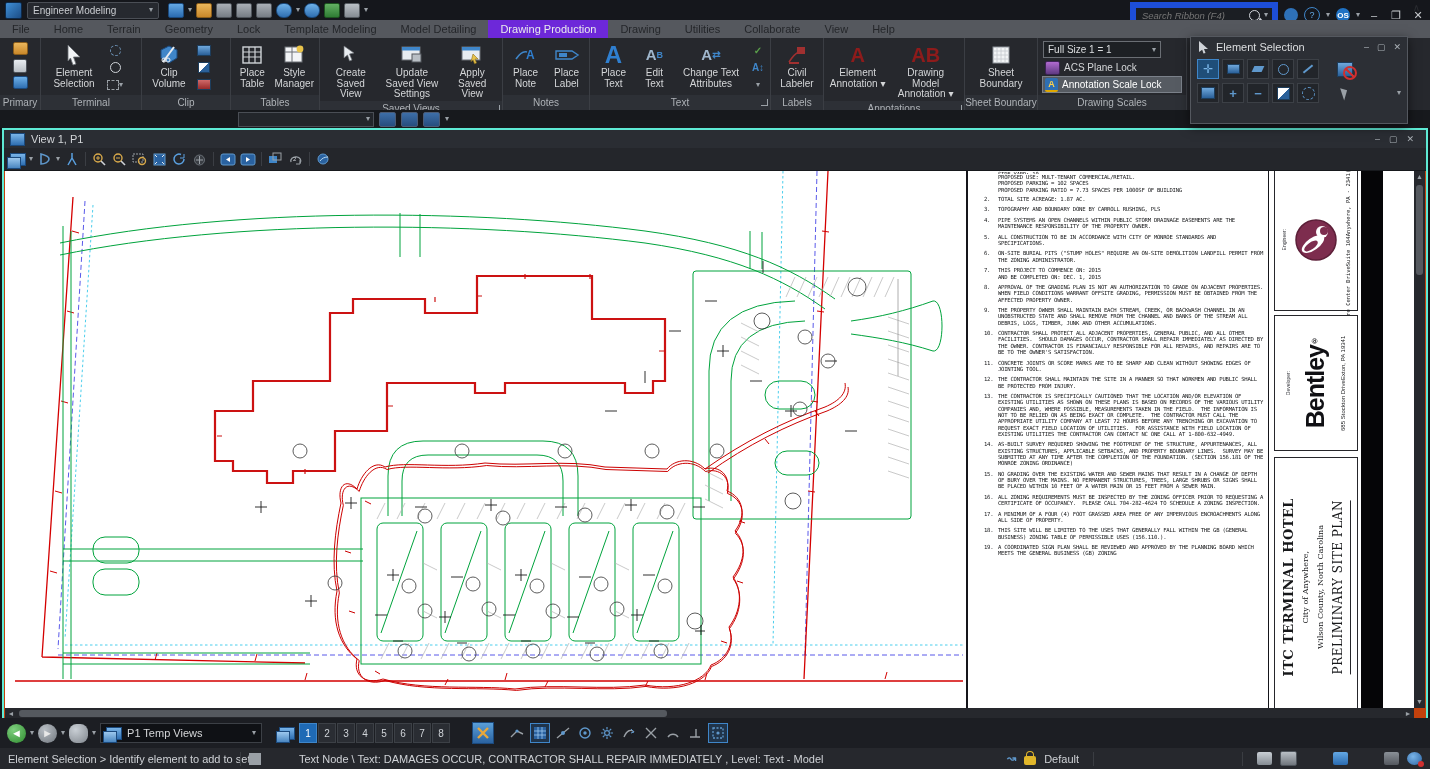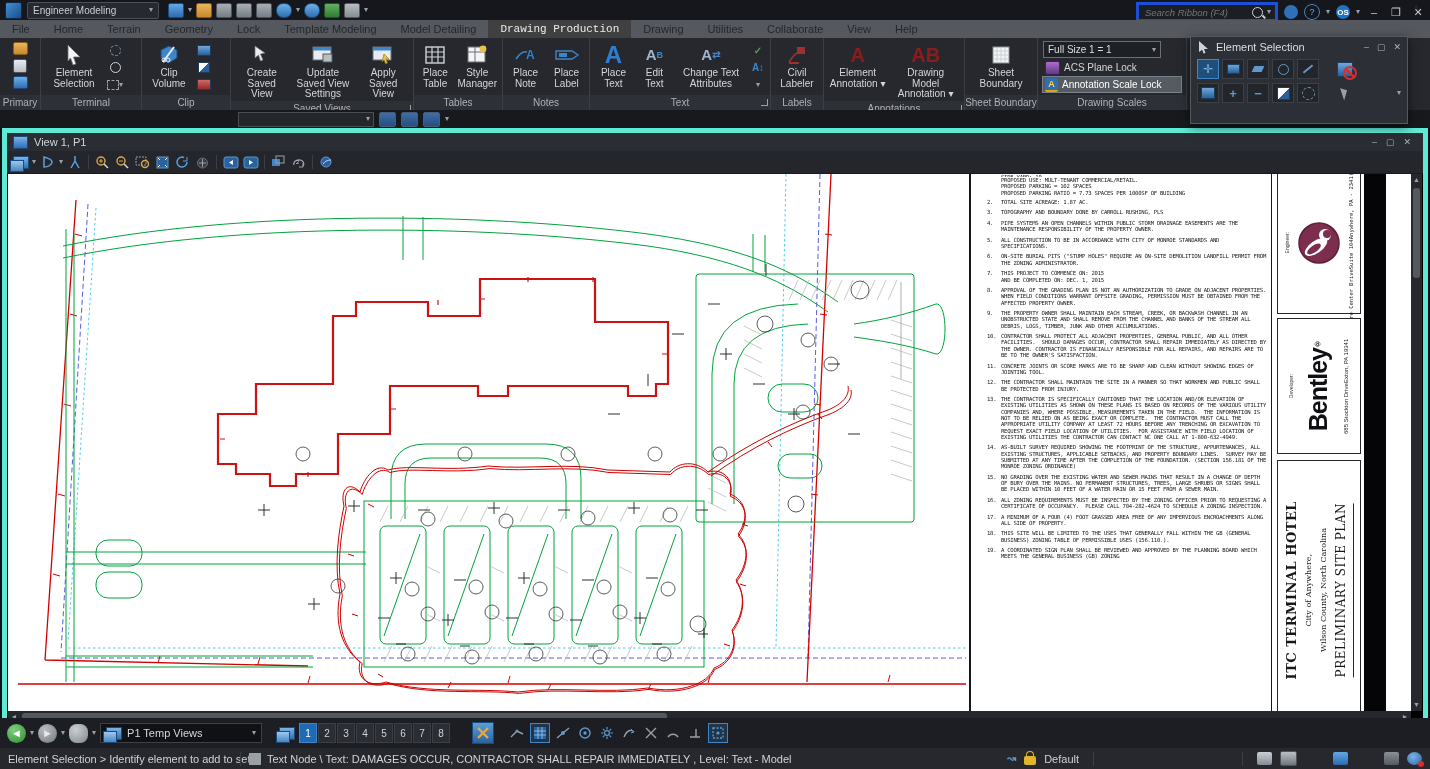--- a/index.html
+++ b/index.html
@@ -15,33 +15,33 @@
   .qi{width:14px;height:13px;border-radius:2px;display:inline-block;}
   .qi.tile{background:linear-gradient(#64a8e4,#2a6bb0);border:1px solid #1b4a7e;}
   .qi.folder{background:linear-gradient(#eab65c,#c9882a);border:1px solid #8a5d1b;}
   .qi.floppy{background:linear-gradient(#a9afb6,#767d85);border:1px solid #4e545b;}
   .qi.blue{background:linear-gradient(#6db0e8,#2f6fb2);border:1px solid #1b4a7e;border-radius:7px;}
   .qi.tree{background:linear-gradient(#63b063,#2f7d34);border:1px solid #1d5420;}
   .qi.print{background:linear-gradient(#b9bfc5,#858c93);border:1px solid #555b61;}
   .caret{color:#9aa0a6;font-size:8px;line-height:8px;}
   .titletext{position:absolute;left:50%;top:0;transform:translateX(-50%);line-height:20px;color:#c6c9cd;font-size:11px;white-space:nowrap;}
   .tb-right{position:absolute;right:4px;top:2px;display:flex;align-items:center;gap:6px;}
-  .searchbox{width:128px;height:14px;background:#1b1e23;border:3px solid #1d4ed8;display:flex;align-items:center;padding:0 4px;gap:4px;}
+  .searchbox{width:128px;height:14px;background:#1b1e23;border:6px solid #1d4ed8;display:flex;align-items:center;padding:0 4px;gap:4px;}
   .searchbox input{flex:1;background:transparent;border:0;outline:0;color:#8b9096;font-style:italic;font-size:9.5px;font-family:"Liberation Sans",sans-serif;width:80px;}
   .mag{width:9px;height:9px;border:1.5px solid #cfd3d8;border-radius:50%;position:relative;}
   .mag::after{content:"";position:absolute;width:4px;height:1.5px;background:#cfd3d8;transform:rotate(45deg);right:-4px;bottom:-1px;}
   .round{width:14px;height:14px;border-radius:50%;display:flex;align-items:center;justify-content:center;font-size:9px;}
   .bell{background:#2e71b8;color:#fff;}
   .help{border:1.5px solid #3f86c9;color:#64a8e4;}
   .osbadge{background:#1f72c4;color:#fff;font-size:8px;font-weight:bold;}
   .winbtn{color:#c6c9cd;font-size:11px;width:16px;text-align:center;}
   
   .tabsbar{position:absolute;top:20px;left:0;right:0;height:18px;background:#55585e;display:flex;align-items:stretch;}
   .tab{padding:0 12px;line-height:18px;color:#24262a;font-size:11px;white-space:nowrap;}
-  .tab.active{background:#404040;color:#e9ebed;font-family:Liberation Mono, monospace;}
+  .tab.active{background:#6d28d9;color:#e9ebed;}
   .collapse-caret{position:absolute;right:10px;top:2px;color:#2a2c30;font-size:10px;}
   
   .ribbon{position:absolute;top:38px;left:0;right:0;height:72px;background:#26282d;display:flex;}
   .rgroup{display:flex;flex-direction:column;border-right:1px solid #3b3e44;flex:0 0 auto;}
   .rbody{flex:1;display:flex;align-items:flex-start;padding:3px 3px 0 3px;gap:2px;}
   .rlabelrow{height:15px;background:#2d3036;color:#aeb2b7;font-size:10px;text-align:center;line-height:15px;position:relative;}
   .launcher{position:absolute;right:2px;top:4px;width:6px;height:6px;border-right:1px solid #9aa0a6;border-bottom:1px solid #9aa0a6;}
   .rbtn{display:flex;flex-direction:column;align-items:center;font-size:10px;line-height:10.5px;color:#d4d6d8;text-align:center;padding:1px 2px;}
   .rbtn .ric{height:26px;display:flex;align-items:center;justify-content:center;}
   .minicol{display:flex;flex-direction:column;gap:2px;padding-top:2px;}
@@ -75,21 +75,21 @@
   .slashln{width:12px;height:2px;background:#5f98cc;transform:rotate(-40deg);}
   .rects3{width:11px;height:8px;background:linear-gradient(#6fa8dc,#2a6099);border:1px solid #1d3d5c;}
   .nosel{position:relative;width:14px;height:13px;background:linear-gradient(#6fa8dc,#2a6099);border:1px solid #1d3d5c;}
   .nosel::after{content:"";position:absolute;right:-5px;bottom:-4px;width:10px;height:10px;border:2px solid #d03030;border-radius:50%;
                 background:linear-gradient(to top right,transparent 42%,#d03030 45%,#d03030 55%,transparent 58%);}
   .halfsq{width:11px;height:11px;background:linear-gradient(135deg,#fff 50%,#2a6099 50%);border:1px solid #1d3d5c;}
   .dashcirc{width:11px;height:11px;border:1.5px dashed #5f98cc;border-radius:50%;}
   .graycur{width:0;height:0;border-left:6px solid #9aa0a6;border-top:4px solid transparent;border-bottom:9px solid transparent;transform:rotate(-18deg);}
   .plusg{color:#5f98cc;font-size:13px;font-weight:bold;}
   
-  .viewwin{position:absolute;top:128px;left:2px;right:2px;height:590px;background:#000000;border:5px solid #5eead4;}
+  .viewwin{position:absolute;top:128px;left:2px;right:2px;height:590px;background:#c2410c;border:2px solid #5eead4;}
   .vtitle{height:18px;display:flex;align-items:center;gap:6px;padding:0 6px;color:#d2d5d8;background:#2a2d33;font-size:11px;}
   .vtico{width:13px;height:11px;background:linear-gradient(#79b4e8,#2f6fb2);border:1px solid #1b4a7e;}
   .vwinctrl{margin-left:auto;display:flex;gap:9px;color:#aab0b6;font-size:9px;padding-right:6px;}
   .vtoolbar{height:22px;background:#24262b;display:flex;align-items:center;gap:3px;padding:0 5px;border-bottom:1px solid #17191d;}
   .vtb{width:17px;height:16px;display:flex;align-items:center;justify-content:center;}
   .vsep{width:1px;height:14px;background:#3b3e44;margin:0 2px;}
   .vcanvas{position:absolute;top:41px;left:1px;right:12px;bottom:12px;background:#ffffff;overflow:hidden;}
   .vscroll-v{position:absolute;top:41px;right:1px;bottom:12px;width:11px;background:#26282d;}
   .vscroll-v .thumb{position:absolute;top:14px;left:2px;width:7px;height:90px;background:#55595f;border-radius:3px;}
   .vscroll-v .arr{position:absolute;left:0;width:11px;height:12px;color:#9aa0a6;font-size:7px;text-align:center;line-height:12px;}
@@ -133,21 +133,21 @@
   .monico::after{content:"";position:absolute;left:-4px;top:3px;width:12px;height:10px;background:linear-gradient(#9cc8ee,#4a86c0);border:1px solid #1b4a7e;}
   .vnum{width:16px;height:18px;background:#2a2d33;border:1px solid #3c4046;color:#cfd3d8;display:flex;align-items:center;justify-content:center;font-size:10px;}
   .vnum.active{background:#1f6ab5;border-color:#3f86c9;color:#fff;}
   .accux{width:20px;height:20px;background:linear-gradient(#5a9fd8,#2a62a0);border:1px solid #1b4a7e;display:flex;align-items:center;justify-content:center;}
   .snapb{width:18px;height:18px;display:flex;align-items:center;justify-content:center;}
   .snapb.hl{border:1px solid #3f86c9;background:#20344a;}
   
   .statusbar{position:absolute;top:748px;left:0;right:0;height:21px;background:#26282d;display:flex;align-items:center;font-size:11px;color:#cfd2d6;}
   .sb-prompt{padding:0 8px;white-space:nowrap;width:218px;}
   .sb-swatch{width:12px;height:12px;background:#9aa0a6;margin:0 6px 0 2px;flex:0 0 auto;}
-  .sb-info{white-space:nowrap;overflow:hidden;width:690px;}
+  .sb-info{white-space:nowrap;overflow:hidden;width:690px;margin-left:32px;}
   .sb-sep{width:1px;height:14px;background:#3a3d42;margin:0 6px;}
   .sb-right{display:flex;align-items:center;gap:8px;margin-left:auto;padding-right:8px;}
   .lockico{width:12px;height:9px;background:#e0b62a;border-radius:2px;position:relative;margin-top:3px;}
   .lockico::before{content:"";position:absolute;top:-5px;left:2px;width:6px;height:5px;border:1.5px solid #e0b62a;border-bottom:0;border-radius:4px 4px 0 0;}
   .sbico{width:15px;height:13px;border-radius:2px;}
   .sbico.fence{background:linear-gradient(#c9cfd5,#858c93);}
   .sbico.cells{background:linear-gradient(#b9bfc5,#70767d);border:1px solid #4e545b;}
   .sbico.dlg{background:linear-gradient(#64a8e4,#2a6bb0);}
   .sbico.cube{background:linear-gradient(#8a9097,#54585f);}
   .sbico.globe{background:radial-gradient(circle at 40% 35%,#79b4e8,#2a62a0);border-radius:50%;position:relative;}
@@ -276,54 +276,20 @@
             <span class="halfsq" style="width:10px;height:9px"></span>
           </span>
         <span class="sbtn">
             <span class="rects3" style="width:12px;height:9px;background:linear-gradient(#d06a6a,#992a2a)"></span>
           </span>
       </div>
     </div>
     <div class="rlabelrow">Clip</div>
   </div>
 
-  <div class="rgroup" style="width:182px">
-    <div class="rbody">
-      <div class="rbtn" style="width:56px">
-        <span class="ric">
-          <svg width="22" height="22" viewBox="0 0 22 22">
-              <path d="M4,2 L14,9 L9.5,10 L12,16 L9.5,17 L7.5,11 L4,14 Z" fill="#e8ecf0" stroke="#6a6e74" stroke-width="0.7"></path>
-            </svg>
-        </span>
-        <span>Create Saved View</span>
-      </div>
-      <div class="rbtn" style="width:64px">
-        <span class="ric">
-          <svg width="24" height="22" viewBox="0 0 24 22">
-              <rect x="2" y="3" width="18" height="13" fill="#e8ecf0" stroke="#6a6e74"></rect>
-              <rect x="2" y="3" width="18" height="3.5" fill="#3f86c9"></rect>
-              <rect x="12" y="10" width="9" height="8" fill="#b9bfc5" stroke="#54585f"></rect>
-            </svg>
-        </span>
-        <span>Update Saved View Settings</span>
-      </div>
-      <div class="rbtn" style="width:54px">
-        <span class="ric">
-          <svg width="24" height="22" viewBox="0 0 24 22">
-              <rect x="2" y="3" width="18" height="13" fill="#e8ecf0" stroke="#6a6e74"></rect>
-              <rect x="2" y="3" width="18" height="3.5" fill="#3f86c9"></rect>
-              <path d="M13,10 l5,5 l-3,0 l1.5,4 l-2,0.8 l-1.5,-4 l-2,2 z" fill="#e8c34a" stroke="#8a6d1b" stroke-width="0.6"></path>
-            </svg>
-        </span>
-        <span>Apply Saved View</span>
-      </div>
-    </div>
-    <div class="rlabelrow"><span>Saved Views</span><span class="launcher"></span></div>
-  </div>
-
   <div class="rgroup" style="width:88px">
     <div class="rbody">
       <div class="rbtn" style="width:42px">
         <span class="ric">
           <svg width="22" height="22" viewBox="0 0 22 22">
               <rect x="2" y="3" width="18" height="16" fill="none" stroke="#cfd3d8" stroke-width="1.4"></rect>
               <path d="M2,8 h18 M2,13 h18 M8,3 v16 M14,3 v16" stroke="#cfd3d8" stroke-width="1.2"></path>
             </svg>
         </span>
         <span>Place Table</span>
@@ -333,20 +299,54 @@
           <svg width="22" height="22" viewBox="0 0 22 22">
               <rect x="2" y="3" width="17" height="15" fill="#f2f4f6" stroke="#6a6e74"></rect>
               <path d="M2,8 h17 M9,3 v15" stroke="#6a6e74"></path>
               <circle cx="17" cy="5" r="3.4" fill="#e8c34a"></circle>
             </svg>
         </span>
         <span>Style Manager</span>
       </div>
     </div>
     <div class="rlabelrow">Tables</div>
+  </div>
+
+  <div class="rgroup" style="width:182px">
+    <div class="rbody">
+      <div class="rbtn" style="width:56px">
+        <span class="ric">
+          <svg width="22" height="22" viewBox="0 0 22 22">
+              <path d="M4,2 L14,9 L9.5,10 L12,16 L9.5,17 L7.5,11 L4,14 Z" fill="#e8ecf0" stroke="#6a6e74" stroke-width="0.7"></path>
+            </svg>
+        </span>
+        <span>Create Saved View</span>
+      </div>
+      <div class="rbtn" style="width:64px">
+        <span class="ric">
+          <svg width="24" height="22" viewBox="0 0 24 22">
+              <rect x="2" y="3" width="18" height="13" fill="#e8ecf0" stroke="#6a6e74"></rect>
+              <rect x="2" y="3" width="18" height="3.5" fill="#3f86c9"></rect>
+              <rect x="12" y="10" width="9" height="8" fill="#b9bfc5" stroke="#54585f"></rect>
+            </svg>
+        </span>
+        <span>Update Saved View Settings</span>
+      </div>
+      <div class="rbtn" style="width:54px">
+        <span class="ric">
+          <svg width="24" height="22" viewBox="0 0 24 22">
+              <rect x="2" y="3" width="18" height="13" fill="#e8ecf0" stroke="#6a6e74"></rect>
+              <rect x="2" y="3" width="18" height="3.5" fill="#3f86c9"></rect>
+              <path d="M13,10 l5,5 l-3,0 l1.5,4 l-2,0.8 l-1.5,-4 l-2,2 z" fill="#e8c34a" stroke="#8a6d1b" stroke-width="0.6"></path>
+            </svg>
+        </span>
+        <span>Apply Saved View</span>
+      </div>
+    </div>
+    <div class="rlabelrow"><span>Saved Views</span><span class="launcher"></span></div>
   </div>
 
   <div class="rgroup" style="width:86px">
     <div class="rbody">
       <div class="rbtn" style="width:40px">
         <span class="ric">
           <svg width="24" height="20" viewBox="0 0 24 20">
               <path d="M2,14 C6,8 10,6 13,7" fill="none" stroke="#3f86c9" stroke-width="1.6"></path>
               <text x="12" y="14" font-size="12" font-weight="bold" fill="#2f7fd0" font-family="Liberation Sans,sans-serif">A</text>
             </svg>

